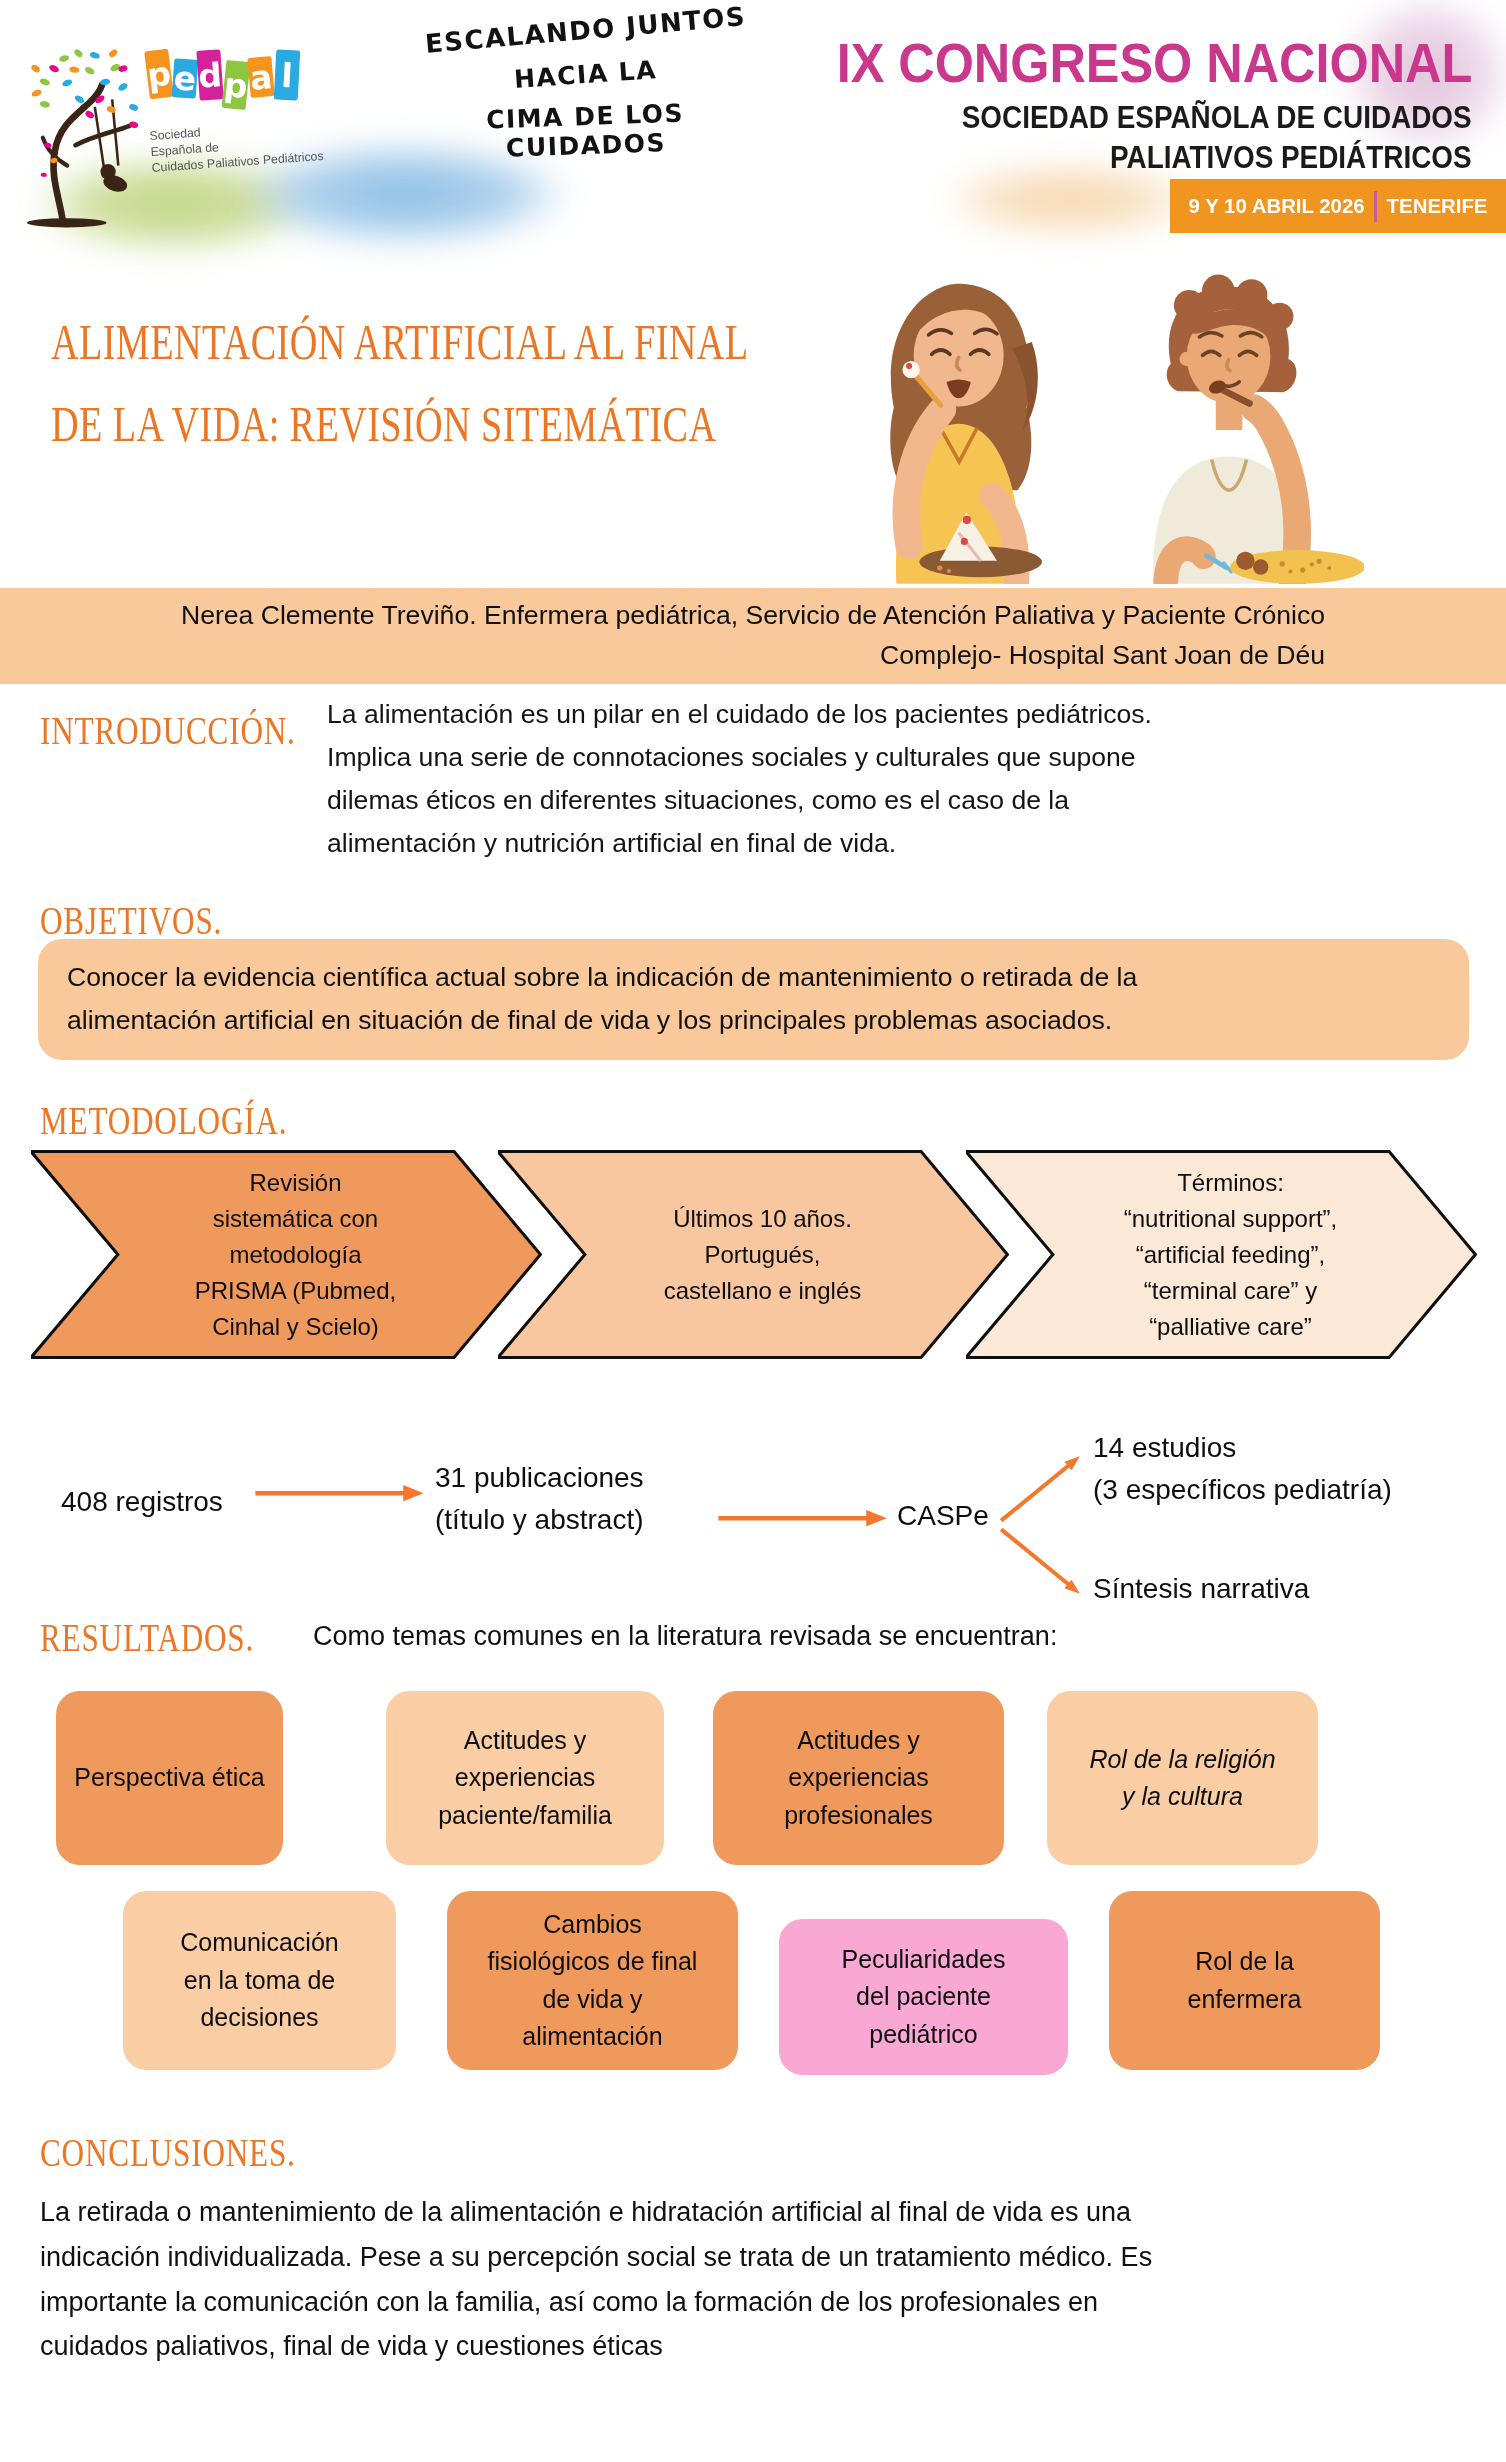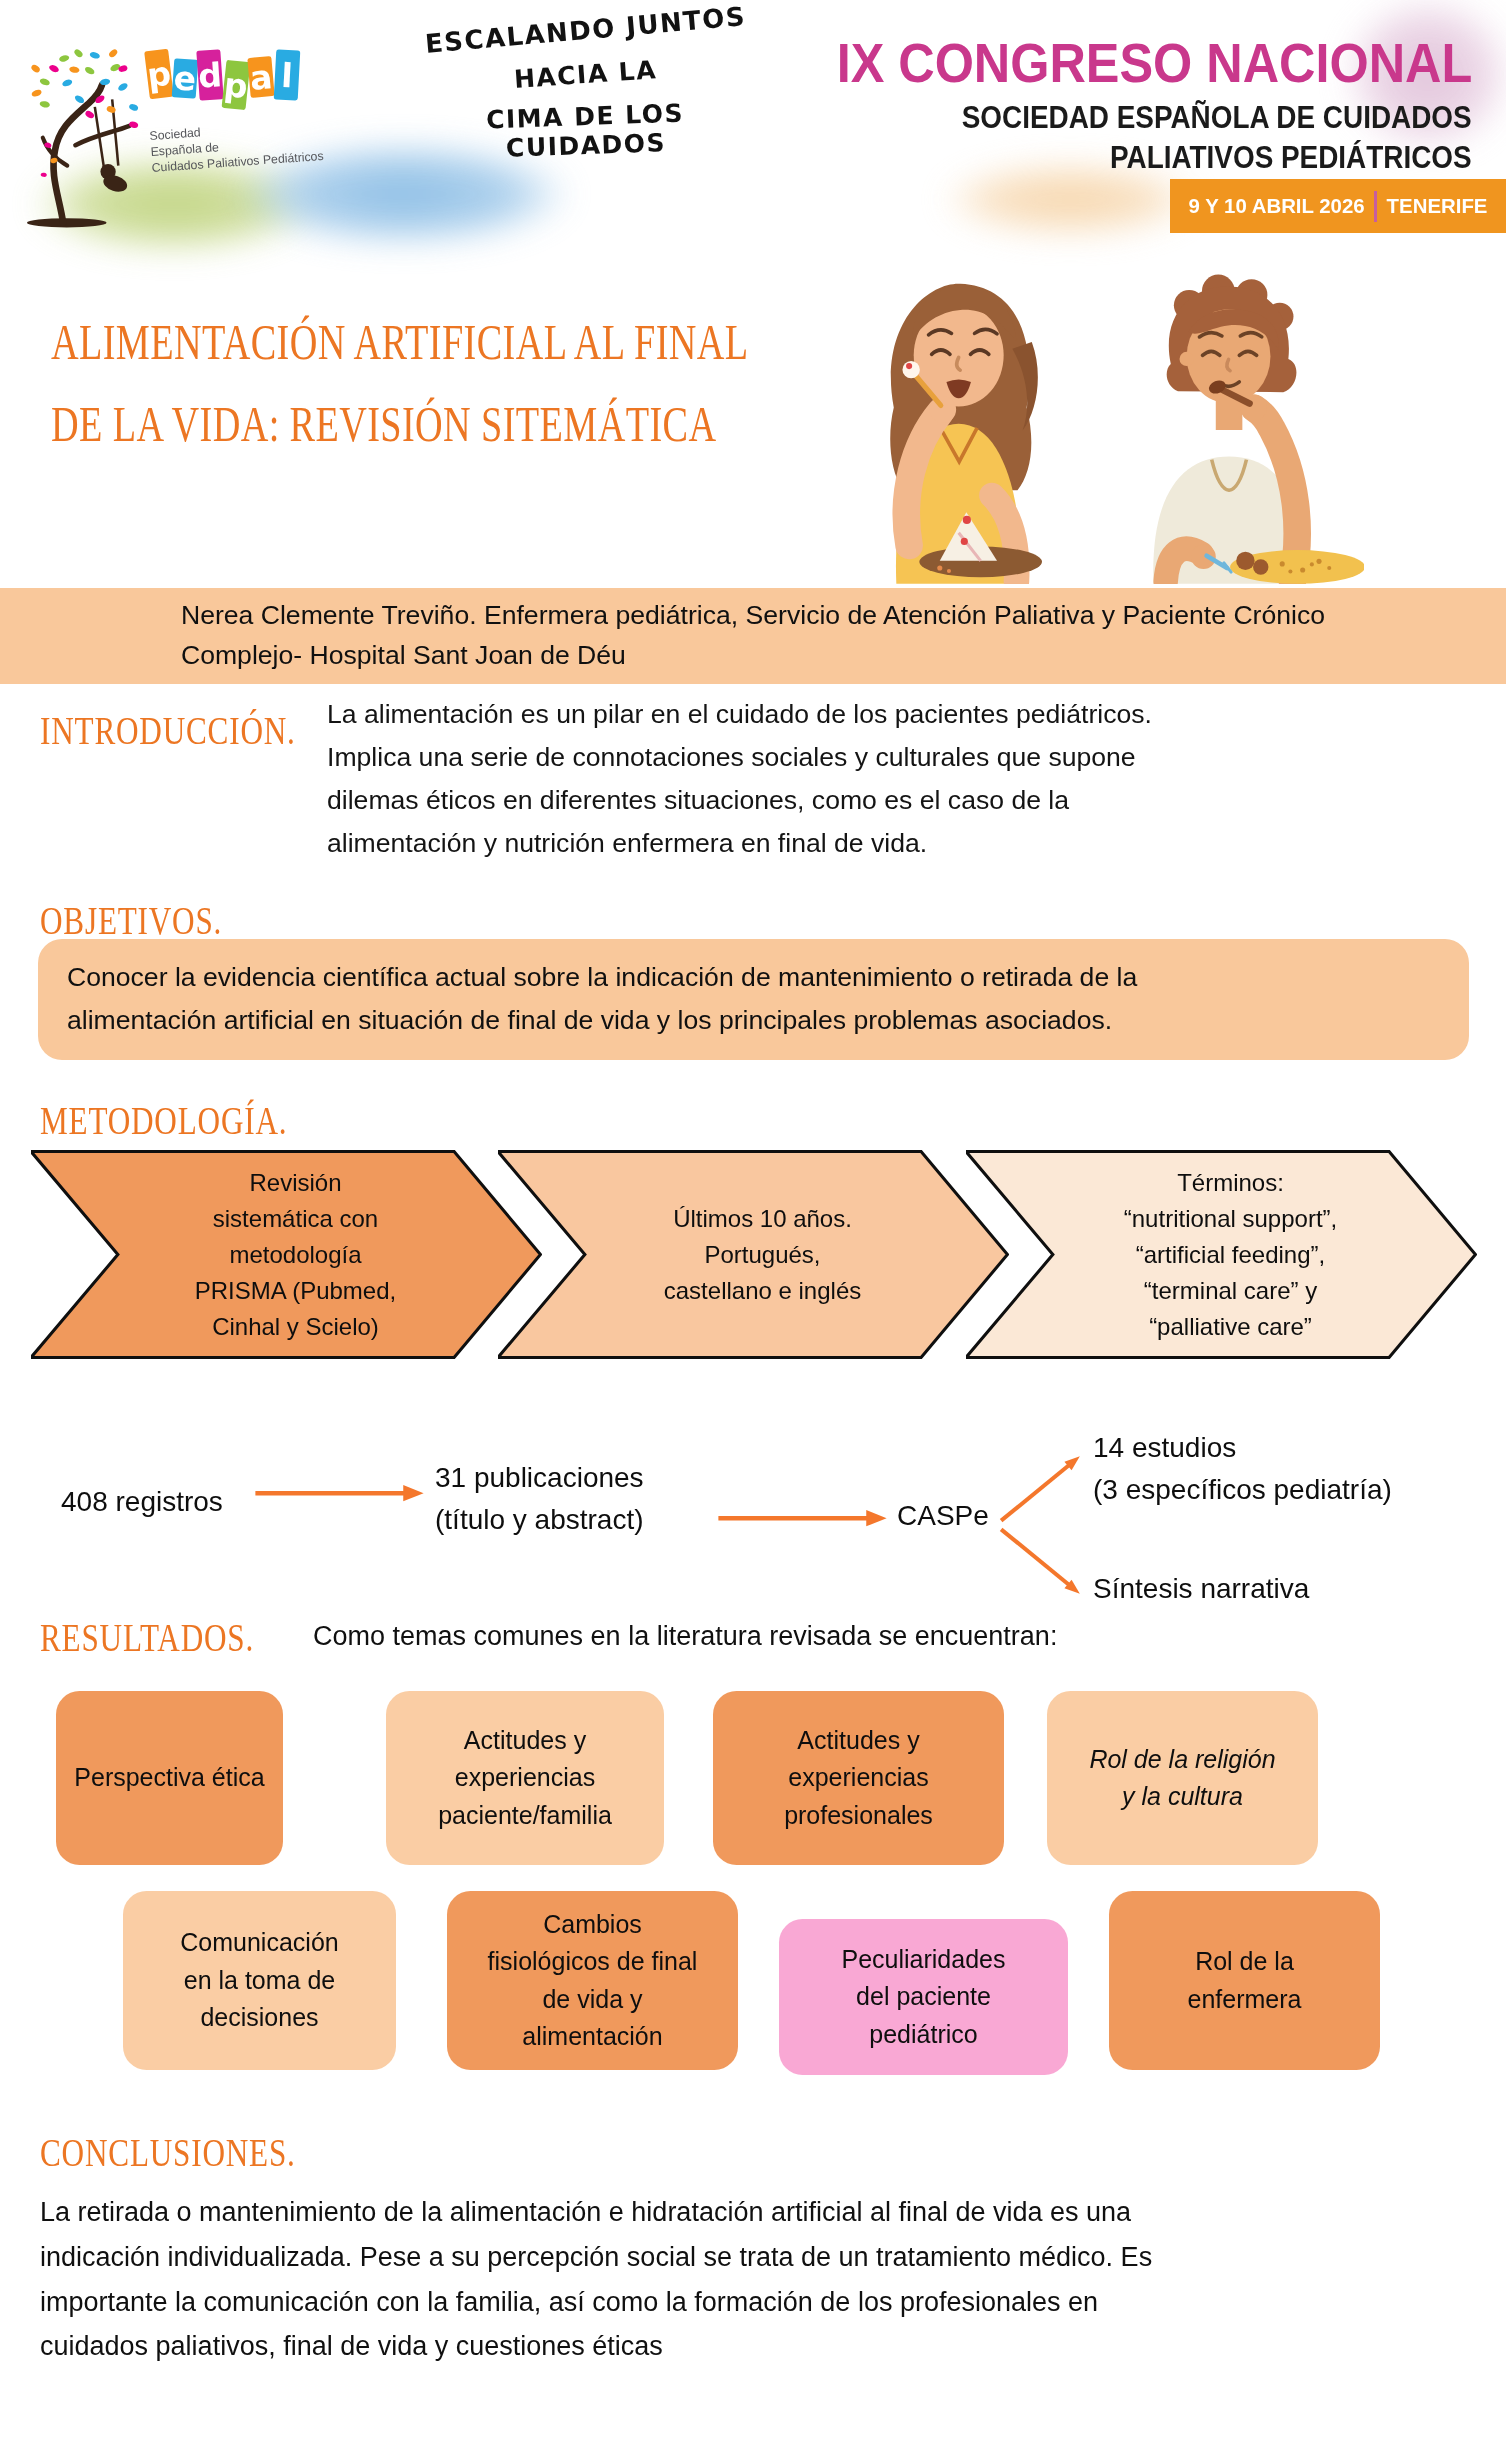--- a/index.html
+++ b/index.html
@@ -47,21 +47,21 @@
 
   
   #main-title{position:absolute;left:51px;top:302px;font-family:"Liberation Serif",serif;color:#EC7623;
               font-size:51px;line-height:1.6;transform:scaleX(.75);transform-origin:left top;
               white-space:nowrap;letter-spacing:0.5px}
 
   #illus{position:absolute;left:812px;top:254px;width:552px;height:330px}
 
   
   #author-band{position:absolute;left:0;top:588px;width:1506px;height:96px;display:flex;align-items:center;
-               justify-content:center;text-align:left;font-size:26.6px;line-height:1.5;white-space:pre-line;color:#101010}
+               justify-content:center;text-align:right;font-size:26.6px;line-height:1.5;white-space:pre-line;color:#101010}
 
   
   .sec-label{position:absolute;font-family:"Liberation Serif",serif;color:#EC7623;font-size:39px;
              transform:scaleX(.8);transform-origin:left top;letter-spacing:1px;white-space:nowrap}
 
   .body-text{font-size:26.6px;line-height:1.62;white-space:pre-line;color:#141414}
   #intro-text{position:absolute;left:327px;top:693px;width:1139px}
   #objetivos-box{position:absolute;left:38px;top:939px;width:1431px;padding:17.4px 29px;
                  font-size:26.6px;line-height:1.62;white-space:pre-line;color:#101010}
   #concl-text{position:absolute;left:40px;top:2190px;width:1446px;font-size:27px;line-height:1.66;
@@ -232,21 +232,21 @@
     </g>
   </svg>
 
   <div id="author-band" style="background: rgb(249, 200, 155);">Nerea Clemente Treviño. Enfermera pediátrica, Servicio de Atención Paliativa y Paciente Crónico
 Complejo- Hospital Sant Joan de Déu</div>
 
   <div class="sec-label" style="left:40px;top:708px">INTRODUCCIÓN.</div>
   <div id="intro-text" class="body-text">La alimentación es un pilar en el cuidado de los pacientes pediátricos.
 Implica una serie de connotaciones sociales y culturales que supone
 dilemas éticos en diferentes situaciones, como es el caso de la
-alimentación y nutrición enfermera en final de vida.</div>
+alimentación y nutrición artificial en final de vida.</div>
 
   <div class="sec-label" style="left:40px;top:898px">OBJETIVOS.</div>
   <div id="objetivos-box" style="background: rgb(249, 200, 155); border-radius: 24px;">Conocer la evidencia científica actual sobre la indicación de mantenimiento o retirada de la
 alimentación artificial en situación de final de vida y los principales problemas asociados.</div>
 
   <div class="sec-label" style="left:40px;top:1098px">METODOLOGÍA.</div>
 
   <div class="chev" style="left:31px">
     <svg viewBox="0 0 1000 410" preserveAspectRatio="none">
       <polygon points="0,3 828,3 997,205 828,407 0,407 170,205" stroke="#0f0f0f" stroke-width="6" fill="#F0995C"></polygon>

